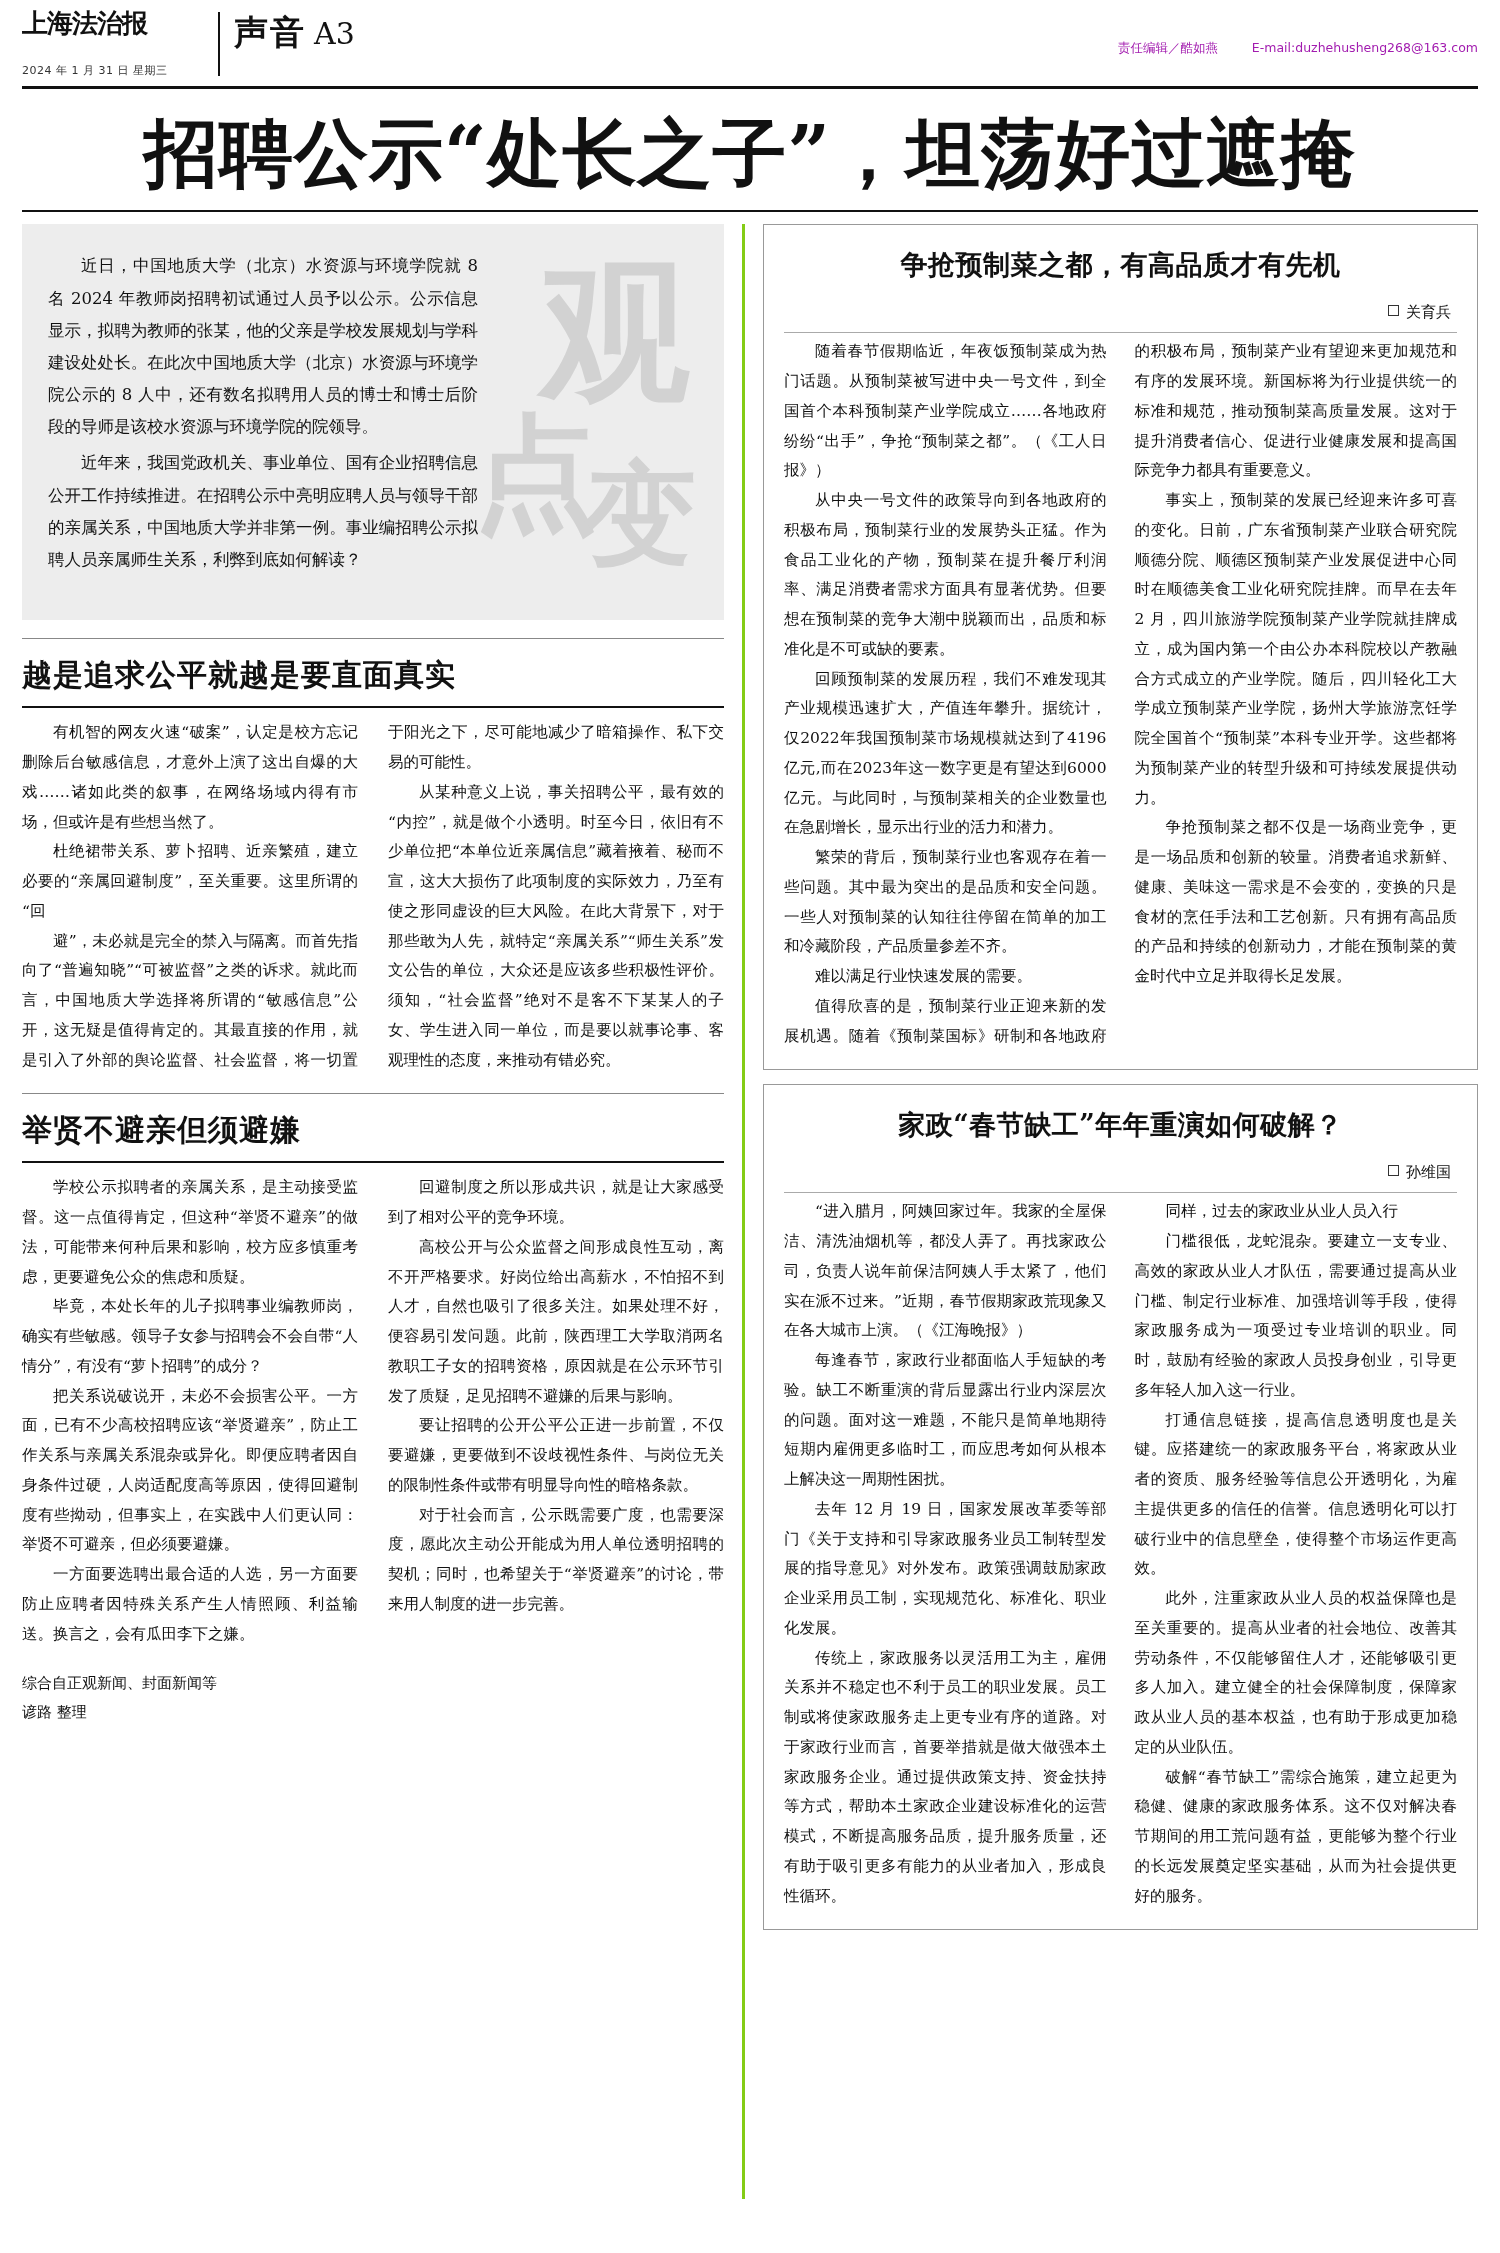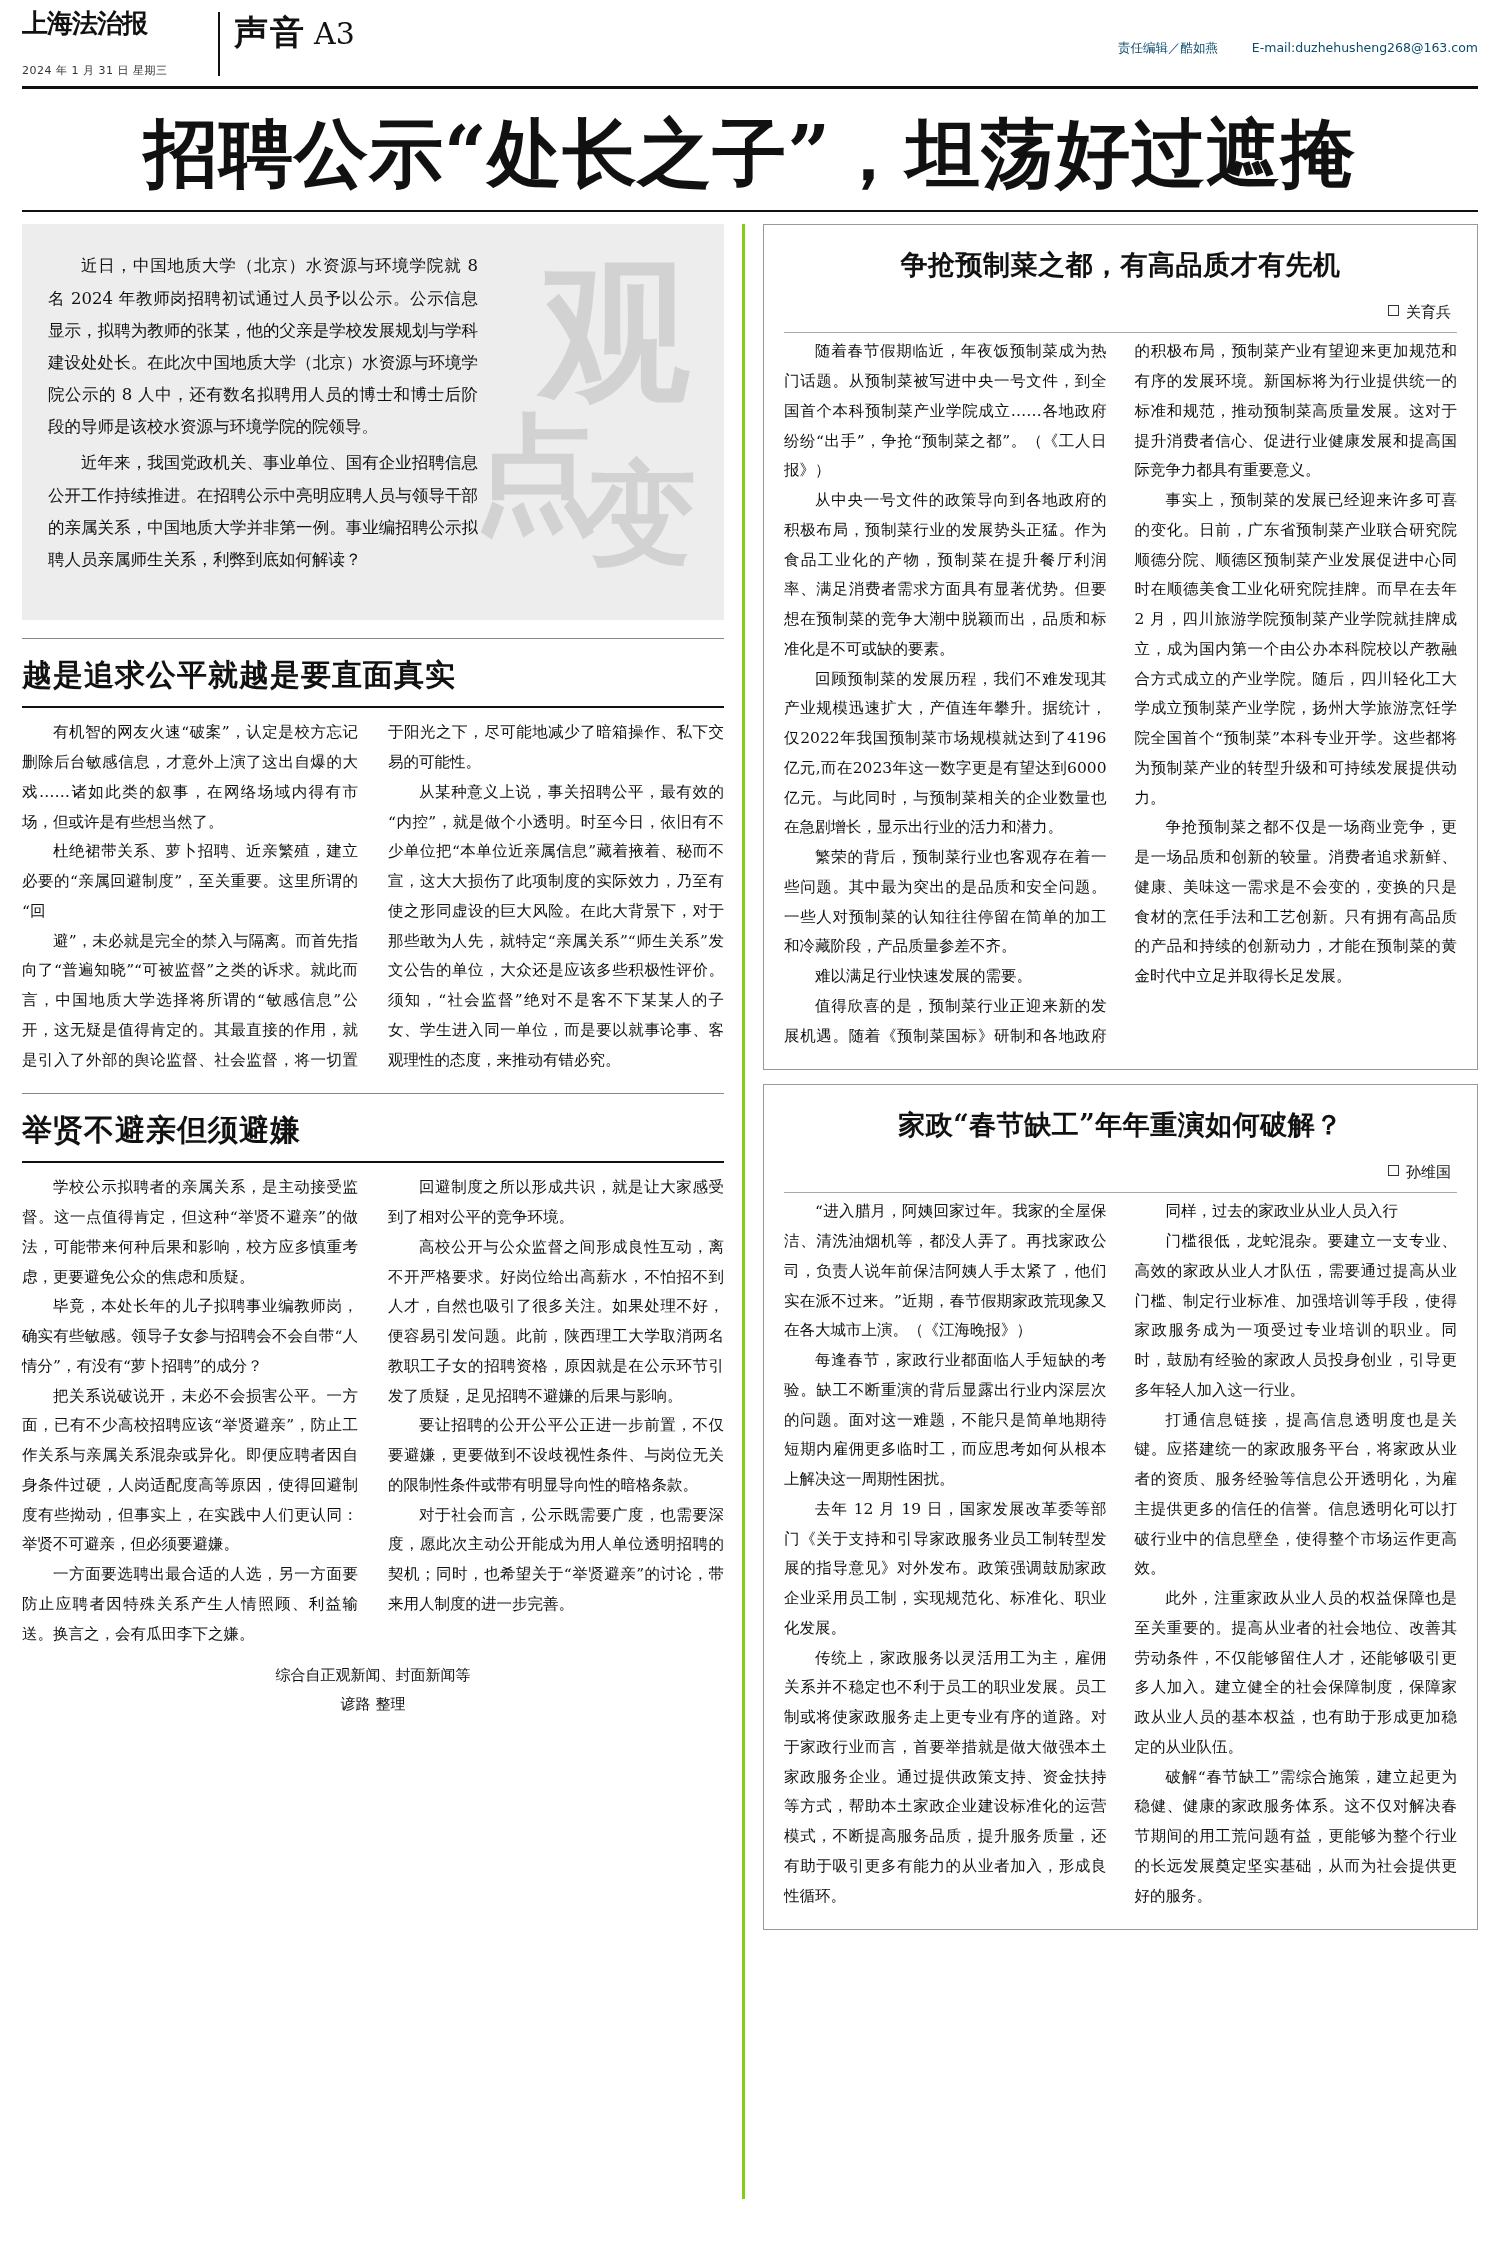--- a/index.html
+++ b/index.html
@@ -70,21 +70,21 @@
     font-size: 34px;
     letter-spacing: 2px;
   }
   .section-page {
     font-family: "DejaVu Serif", "Liberation Serif", serif;
     font-size: 30px;
     font-weight: normal;
   }
   .mast-right {
     font-size: 12.5px;
-    color: #0c4a6e;
+    color: #a21caf;
     padding-top: 8px;
     text-align: right;
     white-space: nowrap;
   }
   .mast-right .sep {
     display: inline-block;
     width: 26px;
   }
 
   
@@ -182,25 +182,25 @@
     font-size: 15.5px;
     line-height: 1.92;
     text-align: justify;
     color: #111;
   }
   .two-col p {
     margin: 0;
     text-indent: 2em;
   }
   .byline-right {
-    text-align: center;
+    text-align: left;
     font-family: "DejaVu Serif", "Liberation Serif", serif;
     font-size: 15px;
     line-height: 1.9;
-    margin-top: 12px;
+    margin-top: 20px;
   }
 
   
   .art-box {
     border: 1px solid #999;
     box-sizing: border-box;
     padding: 16px 20px 18px 20px;
     margin-bottom: 14px;
   }
   .art-title {

